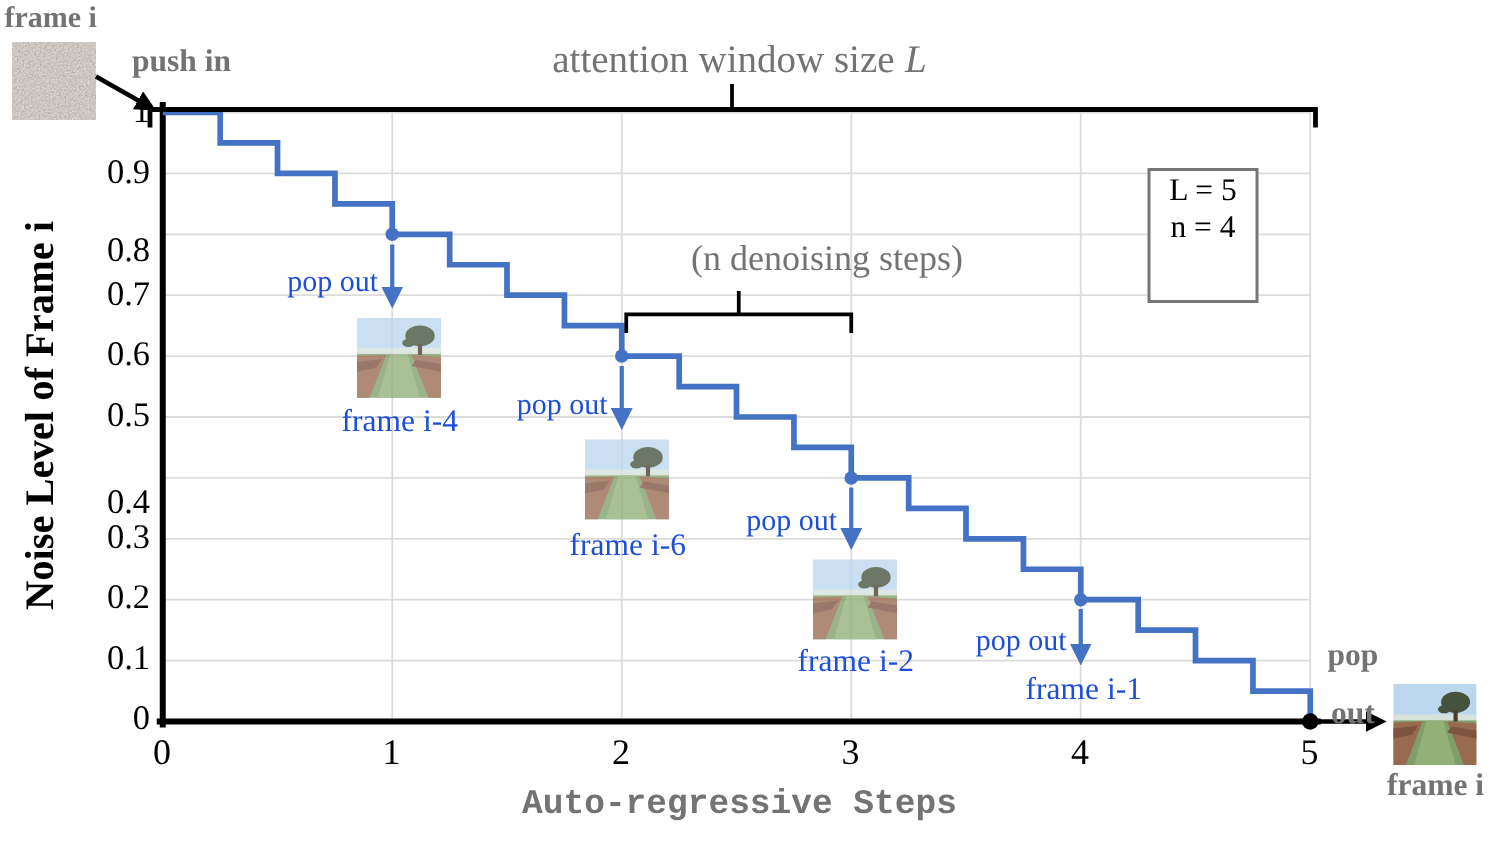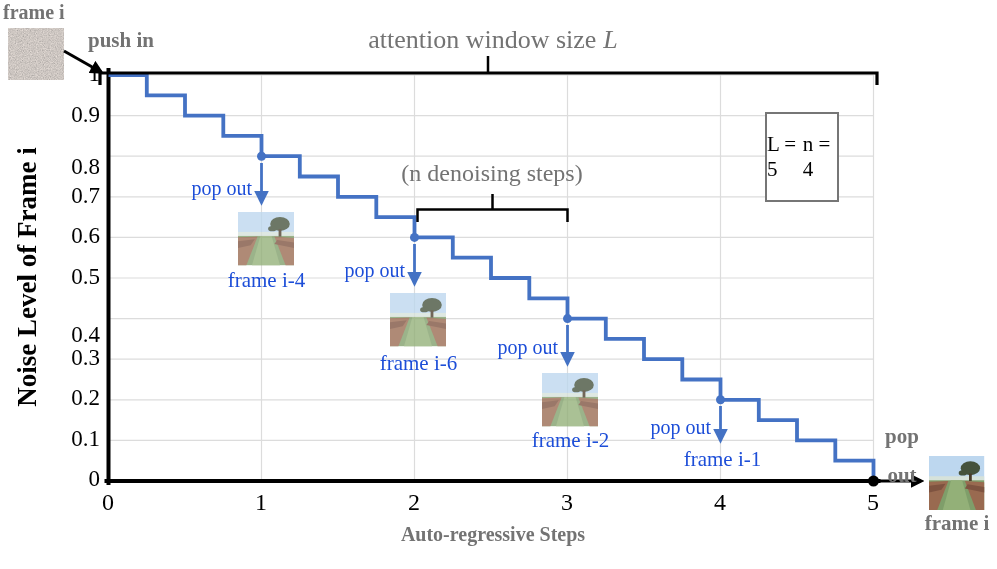--- a/index.html
+++ b/index.html
@@ -17,22 +17,22 @@
   .blackarrow{stroke:#000;stroke-width:3;}
   .lbl{position:absolute;color:#737373;}
   .bold{font-weight:bold;}
   .gray{color:#1d4ed8;}
   .center{text-align:center;}
   .right{text-align:right;}
   .ytick{position:absolute;left:40px;width:60px;text-align:right;font-size:23px;line-height:26px;}
   .xtick{position:absolute;width:60px;text-align:center;font-size:24px;top:489px;line-height:26px;}
   .att-var{font-style:italic;margin-left:7px;}
   .legend{position:absolute;left:765px;top:112px;width:70px;height:86px;
-          border:2.5px solid #767676;background:#fff;display:flex;flex-direction:row;
-          justify-content:space-between;align-items:center;font-size:21px;}
+          border:2.5px solid #767676;background:#fff;display:flex;flex-direction:column;
+          justify-content:flex-start;align-items:center;font-size:21px;}
   .ytitle{position:absolute;top:277px;left:27px;transform:translate(-50%,-50%) rotate(-90deg);
           font-weight:bold;font-size:27px;white-space:nowrap;}
 </style>
 </head>
 <body>
 
 <div class="canvas">
 
   <svg width="997" height="569" viewBox="0 0 997 569">
     <defs>
@@ -111,21 +111,21 @@
     </g>
   </svg>
 
   <div class="lbl bold" style="left:3px;top:1px;font-size:20px;">frame i</div>
   <div class="lbl bold" style="left:88px;top:28px;font-size:21px;">push in</div>
 
   <div class="lbl center" style="left:243px;top:25px;width:500px;font-size:26px;">
     <span>attention window size</span><span class="att-var">L</span>
   </div>
 
-  <div class="lbl center" style="left:342px;top:160px;width:300px;font-size:24px;line-height:27px;">(n denoising steps)</div>
+  <div class="lbl center" style="left:342px;top:160px;width:300px;font-size:24px;line-height:27px;text-align:right;">(n denoising steps)</div>
 
   <div class="legend">
     <div>L = 5</div>
     <div>n = 4</div>
   </div>
 
   <div class="lbl gray right" style="left:152px;top:177px;width:100px;font-size:20px;">pop out</div>
   <div class="lbl gray right" style="left:305px;top:259px;width:100px;font-size:20px;">pop out</div>
   <div class="lbl gray right" style="left:458px;top:336px;width:100px;font-size:20px;">pop out</div>
   <div class="lbl gray right" style="left:611px;top:416px;width:100px;font-size:20px;">pop out</div>
@@ -151,16 +151,16 @@
   <div class="ytick" style="top:426px;">0.1</div>
   <div class="ytick" style="top:466px;">0</div>
 
   <div class="xtick" style="left:78px;">0</div>
   <div class="xtick" style="left:231px;">1</div>
   <div class="xtick" style="left:384px;">2</div>
   <div class="xtick" style="left:537px;">3</div>
   <div class="xtick" style="left:690px;">4</div>
   <div class="xtick" style="left:843px;">5</div>
 
-  <div class="lbl bold center" style="left:293px;top:523px;width:400px;font-size:20px;">Auto-regressive Steps</div>
+  <div class="lbl bold center" style="left:293px;top:523px;width:400px;font-size:23px;font-family:Liberation Mono, monospace;">Auto-regressive Steps</div>
   <div class="ytitle">Noise Level of Frame i</div>
 
 </div>
 
 </body></html>

